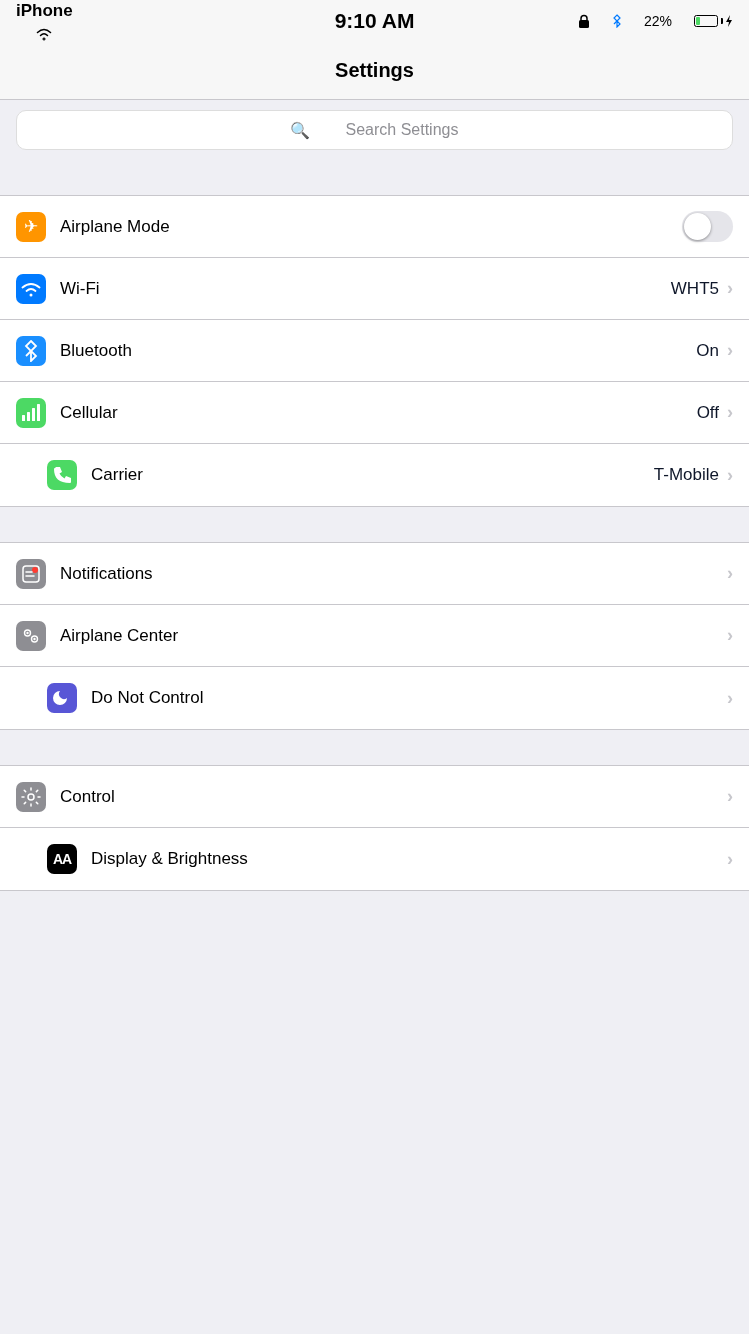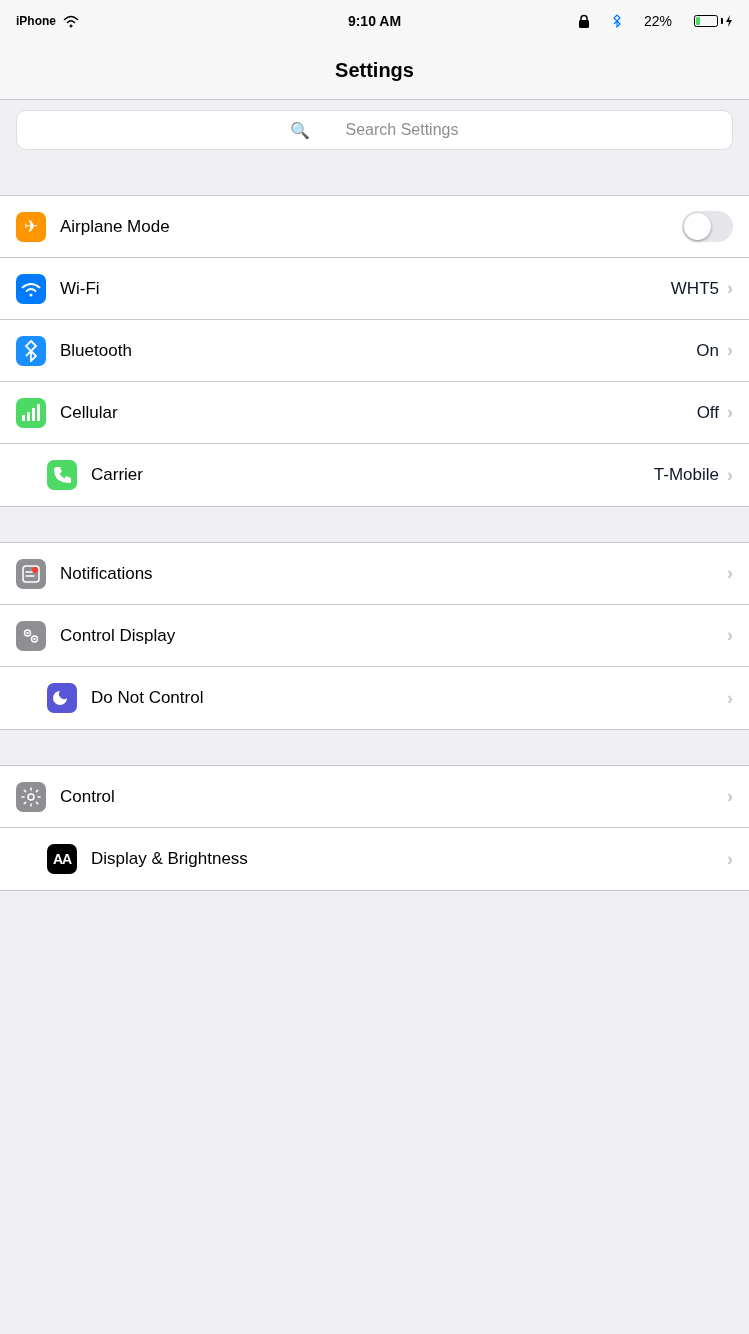--- a/index.html
+++ b/index.html
@@ -20,25 +20,26 @@
       align-items: center;
       justify-content: space-between;
       padding: 0 16px;
       font-size: 16px;
       font-weight: 600;
     }
     .status-left {
       display: flex;
       align-items: center;
       gap: 6px;
-      font-size: 12px;
+      font-size: 17px;
       font-weight: 600;
+      flex-direction: column;
     }
     .status-center {
-      font-size: 14px;
+      font-size: 21px;
       font-weight: 600;
       position: absolute;
       left: 50%;
       transform: translateX(-50%);
     }
     .status-right {
       display: flex;
       align-items: center;
       gap: 22px;
       font-size: 14px;
@@ -339,21 +340,21 @@
 
   <div class="settings-row">
     <div class="row-icon icon-gray">
       <svg width="20" height="20" viewBox="0 0 20 20" fill="none">
         <circle cx="6.5" cy="7" r="3" stroke="#fff" stroke-width="1.4"></circle>
         <circle cx="13.5" cy="13" r="3" stroke="#fff" stroke-width="1.4"></circle>
         <circle cx="6.5" cy="7" r="1.2" fill="#fff"></circle>
         <circle cx="13.5" cy="13" r="1.2" fill="#fff"></circle>
       </svg>
     </div>
-    <span class="row-label">Control Display</span>
+    <span class="row-label">Airplane Center</span>
     <span class="chevron">›</span>
   </div>
 
   <div class="settings-row">
     <div class="row-icon icon-purple">
       <svg width="18" height="18" viewBox="0 0 18 18" fill="none">
         <path d="M14 9a7 7 0 11-7-7 5 5 0 007 7z" fill="#fff"></path>
       </svg>
     </div>
     <span class="row-label">Do Not Control</span>

